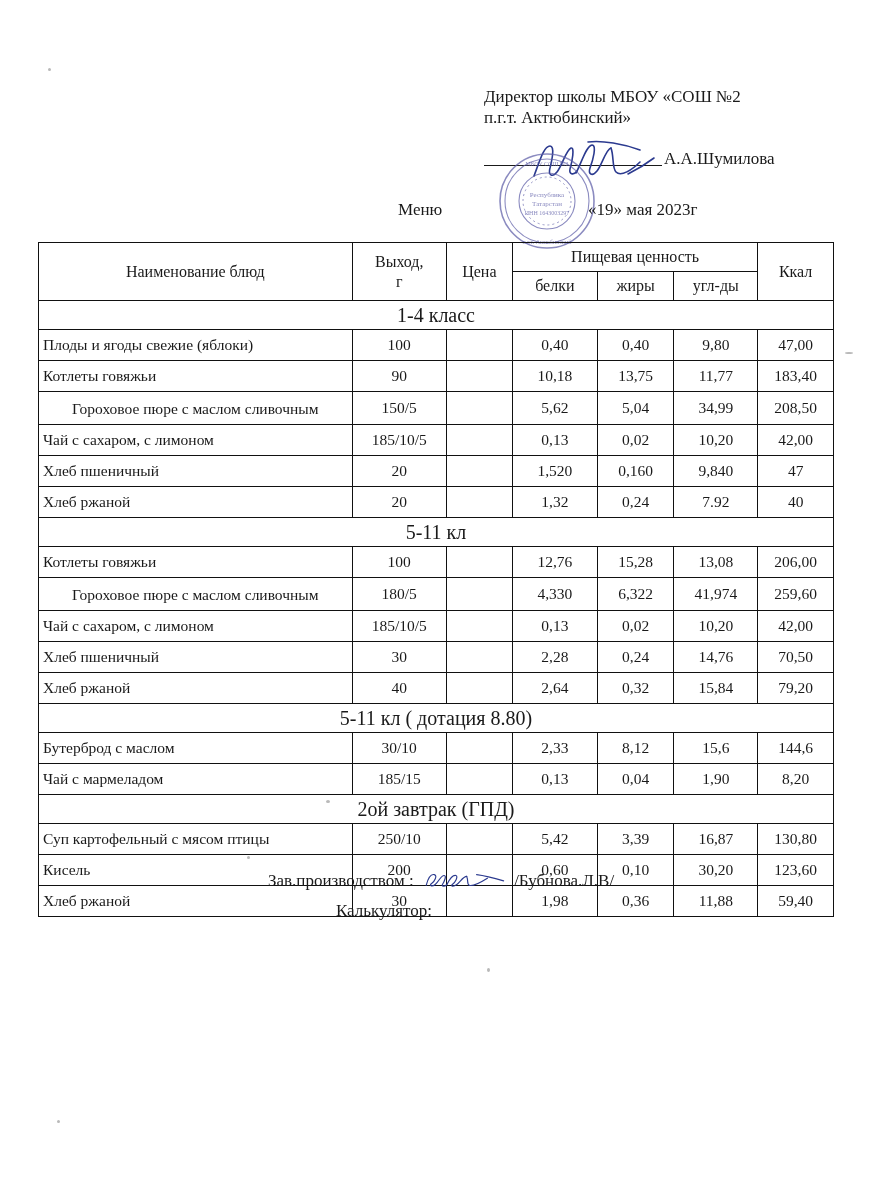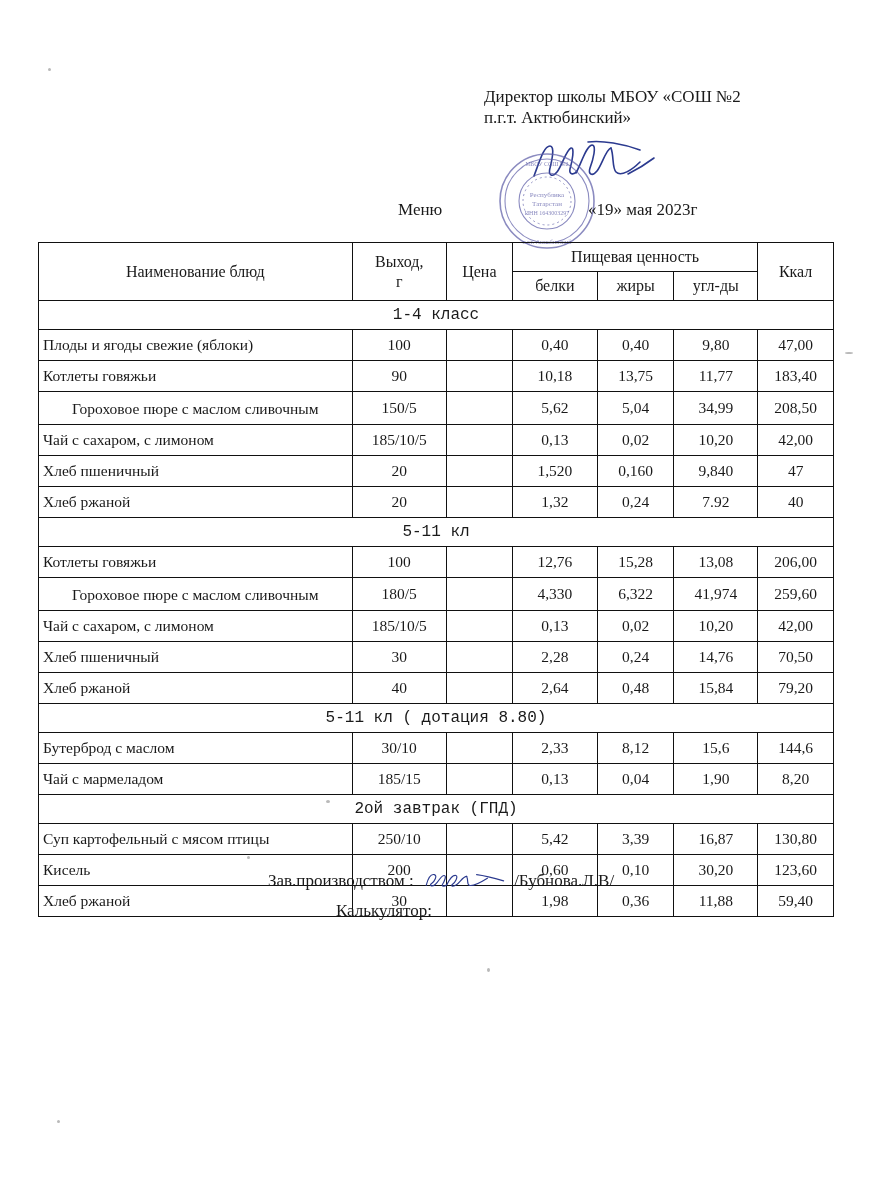--- a/index.html
+++ b/index.html
@@ -113,23 +113,22 @@
   .c-carb   { width: 82px;  text-align: center; margin-top: 42px; }
   .c-kcal   { width: 72px;  text-align: center; }
 
   th.head {
     text-align: center;
     font-size: 16px;
     line-height: 20px;
   }
   td.section {
     text-align: center;
-    font-size: 16px;
+    font-size: 20px;
     padding: 2px 0;
-    font-family: Liberation Mono, monospace;
   }
   tr.dish td { height: 26px; }
   td.dishname { text-align: left; padding-left: 8px; }
   td.dishname.two-line { line-height: 19px; padding-top: 3px; padding-bottom: 3px; padding-left: 33px; }
 
   
   .footer {
     position: absolute;
     left: 268px;
     top: 866px;
@@ -162,20 +161,24 @@
   <div class="speck" style="left:48px;top:68px;width:3px;height:3px;"></div>
   <div class="speck" style="left:845px;top:352px;width:8px;height:2px;"></div>
   <div class="speck" style="left:326px;top:800px;width:4px;height:3px;"></div>
   <div class="speck" style="left:247px;top:856px;width:3px;height:3px;"></div>
   <div class="speck" style="left:487px;top:968px;width:3px;height:4px;"></div>
   <div class="speck" style="left:57px;top:1120px;width:3px;height:3px;"></div>
 
   <div class="approval">
     <div class="line">Директор школы МБОУ «СОШ №2</div>
     <div class="line">п.г.т. Актюбинский»</div>
+    <div class="sign-line">
+      <div class="sign-rule"></div>
+      <div class="sign-name">А.А.Шумилова</div>
+    </div>
   </div>
 
   <svg class="signature-top" viewBox="0 0 150 42">
     <g fill="none" stroke="#2b3a8f" stroke-width="1.6" stroke-linecap="round">
       <path d="M6,36 C12,20 16,6 22,6 C27,6 24,20 22,28 C20,35 24,38 29,32 C34,26 38,10 43,8 C47,7 44,22 42,29 C41,34 45,36 49,31"></path>
       <path d="M48,33 C54,22 58,6 64,5 C69,5 65,20 62,28 C60,34 64,37 69,31 C74,25 78,9 83,8"></path>
       <path d="M83,8 C86,16 84,28 88,32 C93,37 104,30 112,22"></path>
       <path d="M60,2 C74,0 96,4 112,10"></path>
       <path d="M100,34 C108,30 118,24 126,18"></path>
     </g>
@@ -314,21 +317,21 @@
             <td class="c-prot">2,28</td>
             <td class="c-fat">0,24</td>
             <td class="c-carb">14,76</td>
             <td class="c-kcal">70,50</td>
           </tr>
           <tr class="dish">
             <td class="c-name dishname">Хлеб ржаной</td>
             <td class="c-out">40</td>
             <td class="c-price"></td>
             <td class="c-prot">2,64</td>
-            <td class="c-fat">0,48</td>
+            <td class="c-fat">0,32</td>
             <td class="c-carb">15,84</td>
             <td class="c-kcal">79,20</td>
           </tr>
           <tr>
             <td class="section" colspan="7">5-11 кл ( дотация 8.80)</td>
           </tr>
           <tr class="dish">
             <td class="c-name dishname">Бутерброд с маслом</td>
             <td class="c-out">30/10</td>
             <td class="c-price"></td>

